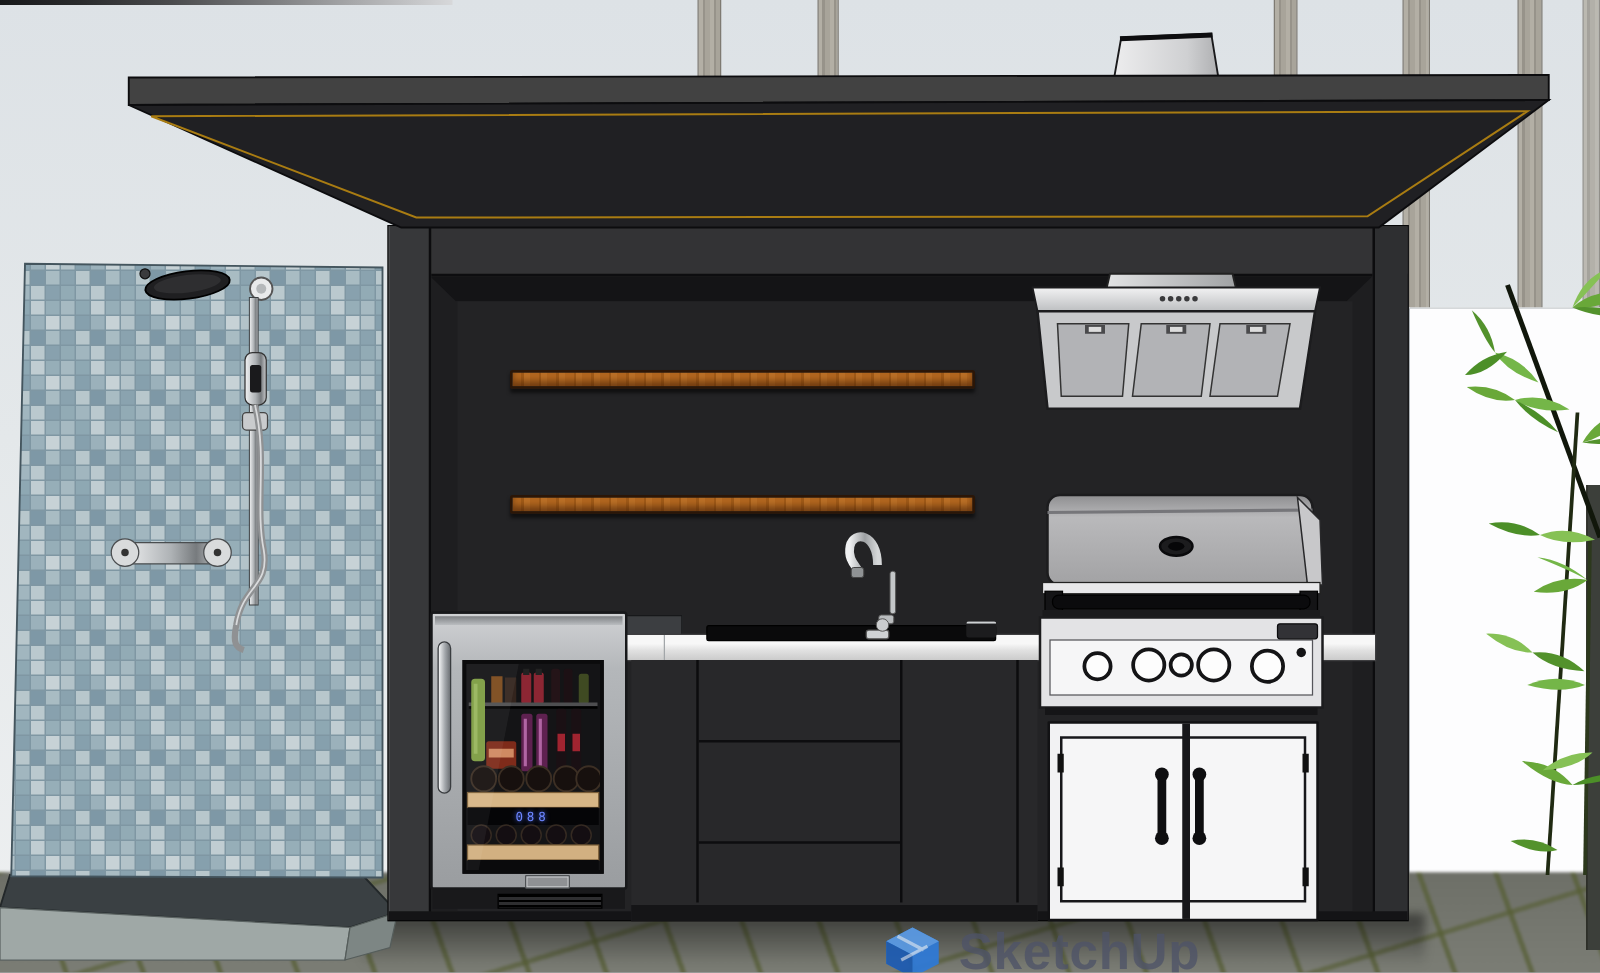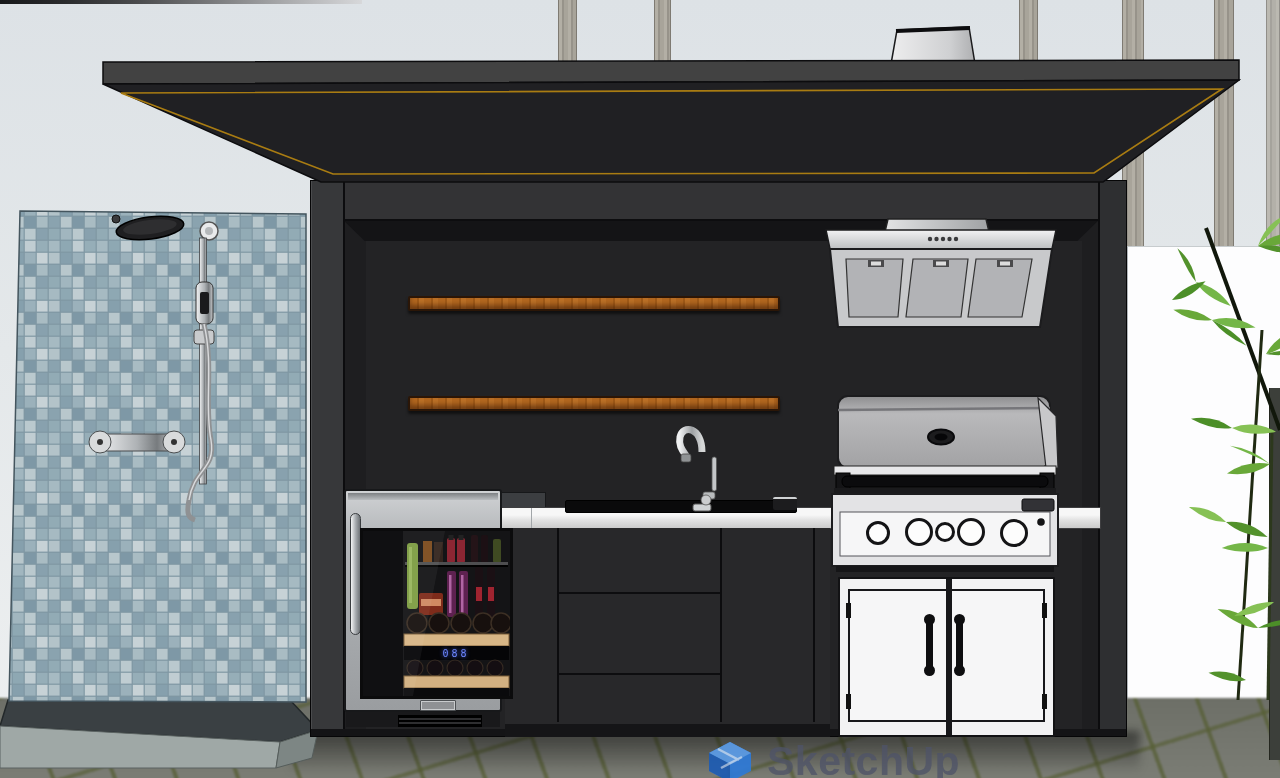--- a/index.html
+++ b/index.html
@@ -60,21 +60,21 @@
   .door-handle{position:absolute;width:7px;height:50px;background:#0e0e10;border-radius:4px;}
   .door-handle .ball{position:absolute;left:-2px;width:11px;height:11px;border-radius:50%;background:#0e0e10;}
   .hinge{position:absolute;width:5px;height:15px;background:#111;}
   
   .fridge{left:344px;top:489px;width:158px;height:238px;}
   .fridge .body{position:absolute;left:0;top:0;right:0;height:223px;border:2px solid #17181a;border-radius:3px;box-sizing:border-box;
     background:linear-gradient(180deg,#d0d2d4 0%,#b4b7ba 20%,#9a9da0 100%);}
   .fridge .topstrip{position:absolute;left:2px;right:2px;top:2px;height:7px;background:linear-gradient(180deg,#7e8184,#babdc0);}
   .fridge .handle{position:absolute;left:4px;top:22px;width:11px;height:122px;border:1px solid #3a3d40;border-radius:6px;box-sizing:border-box;
     background:linear-gradient(90deg,#f4f5f6,#a3a7ab 55%,#6f7377);}
-  .fridge .glass{position:absolute;left:14px;top:37px;width:107px;height:165px;background:#101012;border:3px solid #0b0b0c;padding-left:40px;}
+  .fridge .glass{position:absolute;left:24px;top:37px;width:107px;height:165px;background:#101012;border:3px solid #0b0b0c;}
   .fridge .badge{position:absolute;left:74px;top:209px;width:34px;height:9px;background:#8f9194;border:1px solid #4e5154;border-radius:1px;
     box-shadow:inset 0 0 0 1px #c9cbcd;}
   .fridge .plinth{position:absolute;left:2px;right:2px;top:223px;height:15px;background:#19191b;}
   .fridge .vent{position:absolute;left:52px;top:226px;width:82px;height:10px;border:1px solid #000;
     background:repeating-linear-gradient(180deg,#000 0 2px,#2e2e30 2px 4px);}
   
   .watermark{left:706px;top:740px;display:flex;align-items:flex-start;gap:13px;opacity:.92;}
   .watermark .wordmark{font-size:41px;font-weight:bold;color:#4f5468;letter-spacing:.5px;line-height:1.05;opacity:.85;}
   svg{display:block;}
 </style>

